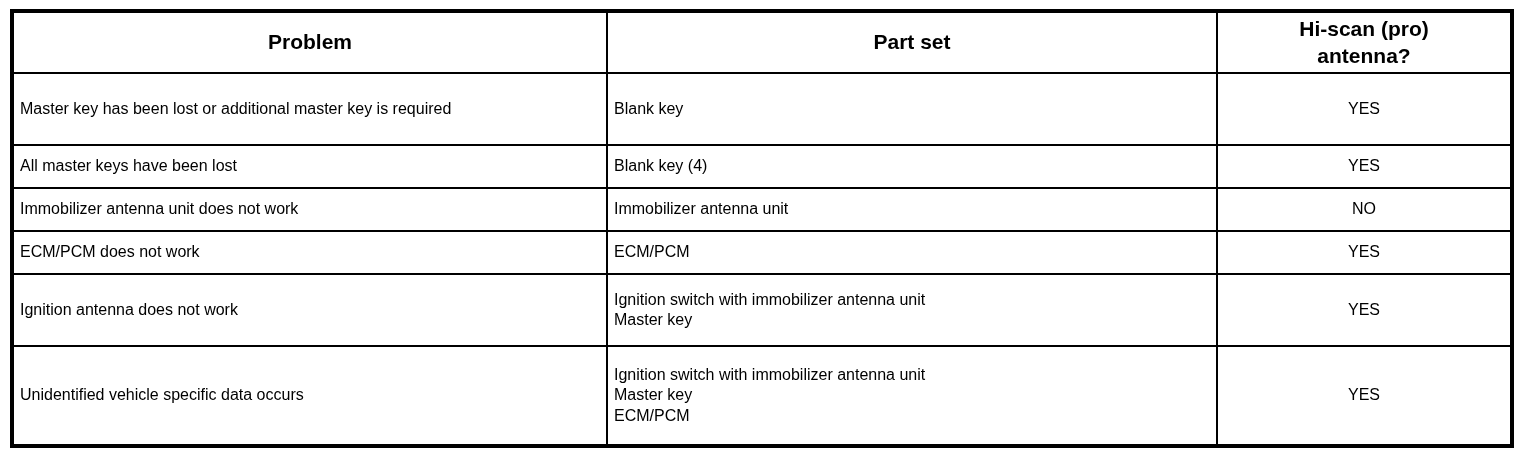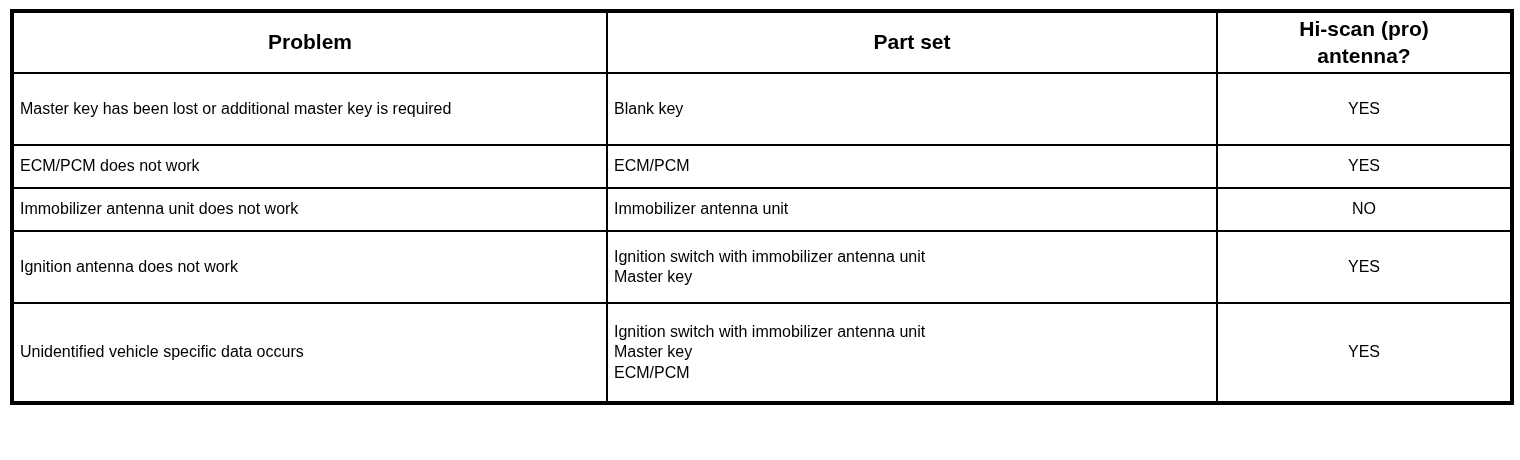--- a/index.html
+++ b/index.html
@@ -68,32 +68,39 @@
     </thead>
     <tbody>
       <tr class="h-tall">
         <td class="c-problem">Master key has been lost or additional master key is required</td>
         <td class="c-part">
           <div>Blank key</div>
         </td>
         <td class="c-hiscan">YES</td>
       </tr>
       <tr class="h-std">
-        <td class="c-problem">ECM/PCM does not work</td>
+        <td class="c-problem">All master keys have been lost</td>
         <td class="c-part">
-          <div>ECM/PCM</div>
+          <div>Blank key (4)</div>
         </td>
         <td class="c-hiscan">YES</td>
       </tr>
       <tr class="h-std">
         <td class="c-problem">Immobilizer antenna unit does not work</td>
         <td class="c-part">
           <div>Immobilizer antenna unit</div>
         </td>
         <td class="c-hiscan">NO</td>
+      </tr>
+      <tr class="h-std">
+        <td class="c-problem">ECM/PCM does not work</td>
+        <td class="c-part">
+          <div>ECM/PCM</div>
+        </td>
+        <td class="c-hiscan">YES</td>
       </tr>
       <tr class="h-tall">
         <td class="c-problem">Ignition antenna does not work</td>
         <td class="c-part">
           <div>Ignition switch with immobilizer antenna unit</div>
           <div>Master key</div>
         </td>
         <td class="c-hiscan">YES</td>
       </tr>
       <tr class="h-xtall">

